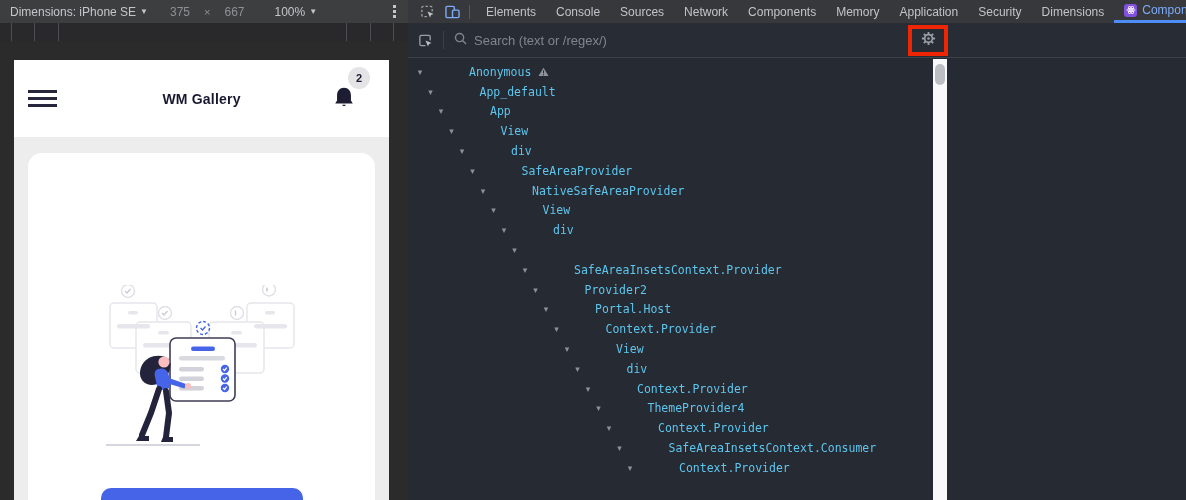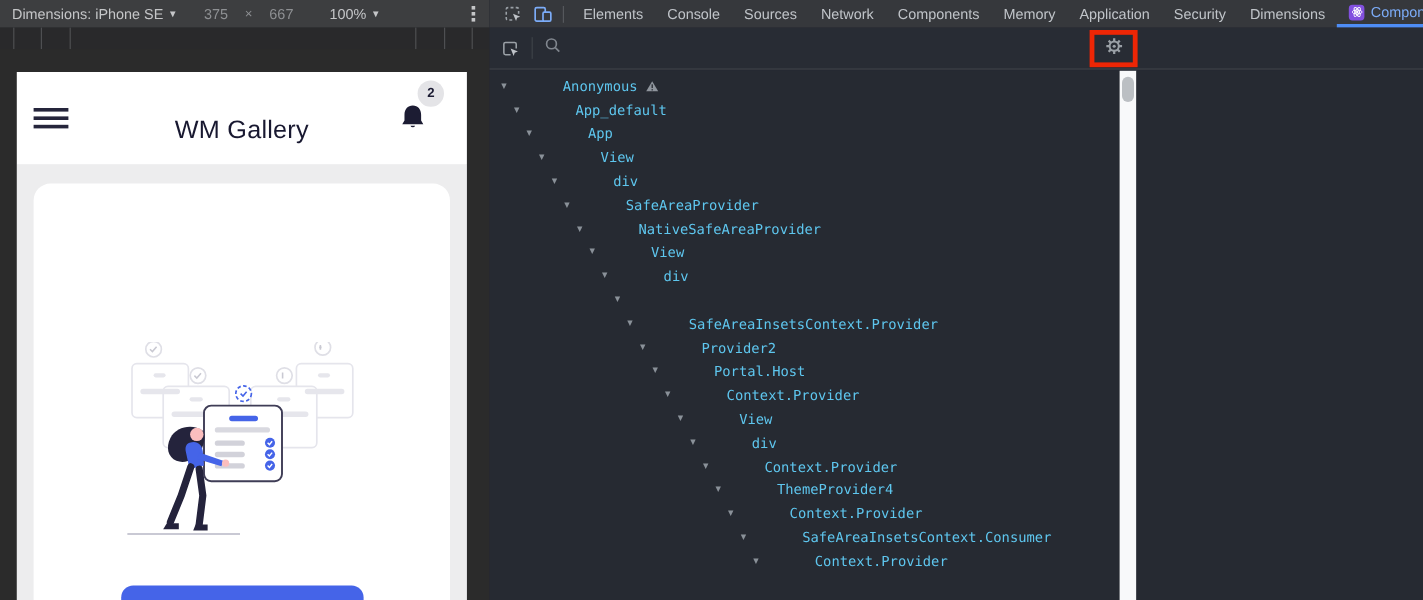--- a/index.html
+++ b/index.html
@@ -22,22 +22,22 @@
   .ruler i { position:absolute; top:0; width:1px; height:18px; background:#4e4f52; }
 
   .emulation { position:absolute; left:0; top:41px; width:408px; height:459px; background:#2b2b2b; }
   .phone-screen { position:absolute; left:14px; top:19px; width:375px; height:440px;
                   background:#ededee; overflow:hidden; }
   .app-header { position:absolute; left:0; top:0; width:375px; height:77px; background:#ffffff;
                 display:flex; align-items:center; }
   .hamburger { position:absolute; left:14px; top:30px; width:29px; cursor:pointer; }
   .hamburger i { display:block; width:29px; height:2.6px; background:#25253b; margin-bottom:4.6px; }
   .app-title { position:absolute; left:0; top:0; width:375px; height:77px; display:flex;
-               align-items:center; justify-content:center; font-size:21px; color:#181830;
-               font-weight:400; letter-spacing:.2px;margin-top:10px; }
+               align-items:center; justify-content:center; font-size:14px; color:#181830;
+               font-weight:700; letter-spacing:.2px; }
   .bell-wrap { position:absolute; right:32px; top:24px; width:26px; height:30px; cursor:pointer; }
   .bell-badge { position:absolute; right:19px; top:7px; width:22px; height:22px; border-radius:50%;
                 background:#e4e4e7; color:#1c1c33; font-size:11px; font-weight:600;
                 display:flex; align-items:center; justify-content:center; z-index:2; }
   .app-body { position:absolute; left:0; top:77px; width:375px; height:363px; background:#ededee; }
   .card { position:absolute; left:14px; top:16px; width:347px; height:600px; background:#ffffff;
           border-radius:14px; }
   .illus { position:absolute; left:78px; top:132px; }
   .cta-button { position:absolute; left:50%; transform:translateX(-50%); top:335px; width:202px;
                 height:46px; border-radius:10px; background:#4564e8; border:none; cursor:pointer; }
@@ -278,20 +278,21 @@
           <path d="M8 8l6.5 2.6-2.8 1-1 2.9z" fill="#c0c4c9"></path>
         </svg>
       </span>
       <span class="sr-divider"></span>
       <span>
         <svg width="13" height="13" viewBox="0 0 14 14">
           <circle cx="6" cy="6" r="4.4" fill="none" stroke="#80868e" stroke-width="1.5"></circle>
           <path d="M9.4 9.4L13 13" stroke="#80868e" stroke-width="1.5"></path>
         </svg>
       </span>
+      <input class="search-input" type="text" placeholder="Search (text or /regex/)" style="">
       <span class="gear-hotspot">
         <span>
           <svg width="15" height="15" viewBox="0 0 16 16">
             <g stroke="#9aa0a6" stroke-width="2">
               <path d="M8 1v3M8 12v3M1 8h3M12 8h3M3.05 3.05l2.12 2.12M10.83 10.83l2.12 2.12M12.95 3.05l-2.12 2.12M5.17 10.83l-2.12 2.12"></path>
             </g>
             <circle cx="8" cy="8" r="4.1" fill="#282c34" stroke="#9aa0a6" stroke-width="1.8"></circle>
             <circle cx="8" cy="8" r="1.4" fill="#9aa0a6"></circle>
           </svg>
         </span>

